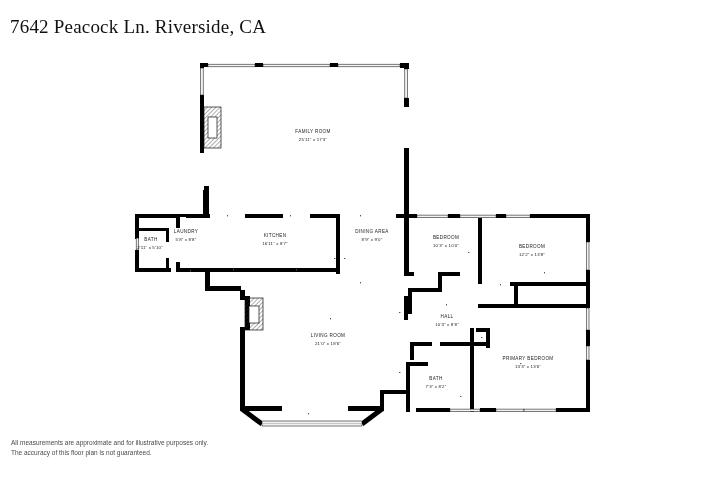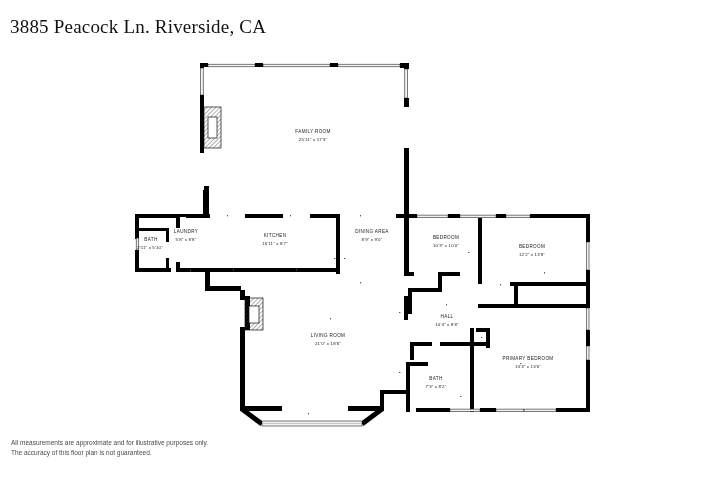--- a/index.html
+++ b/index.html
@@ -55,21 +55,21 @@
     font-family: "Liberation Sans", sans-serif;
     font-size: 4.4px;
     letter-spacing: 0.15px;
     fill: #1b1b1b;
     text-anchor: middle;
   }
 </style>
 </head>
 <body>
 
-<div id="page-title">3885 Peacock Ln. Riverside, CA</div>
+<div id="page-title">7642 Peacock Ln. Riverside, CA</div>
 
 <div id="floorplan-canvas">
 <svg viewBox="0 46 719 385" width="719" height="385" xmlns="http://www.w3.org/2000/svg">
   <defs>
     <pattern id="hatch" width="3" height="3" patternTransform="rotate(45)" patternUnits="userSpaceOnUse">
       <line x1="0" y1="0" x2="0" y2="3" stroke="#333333" stroke-width="0.8"></line>
     </pattern>
   </defs>
 
   <g>

